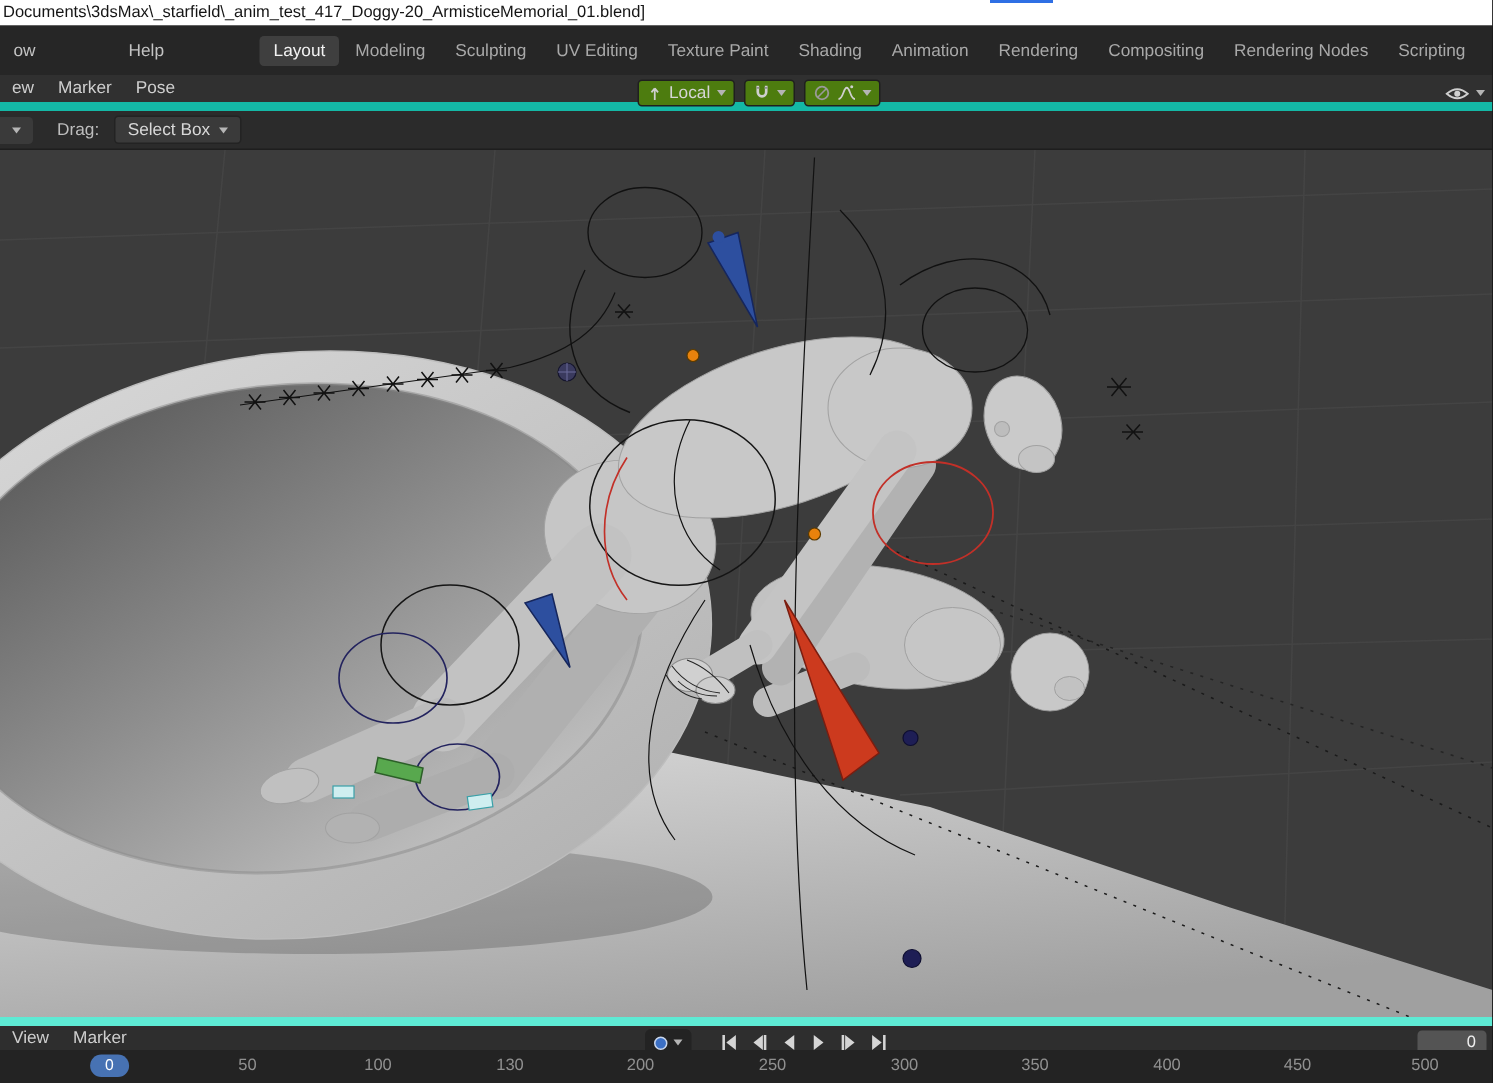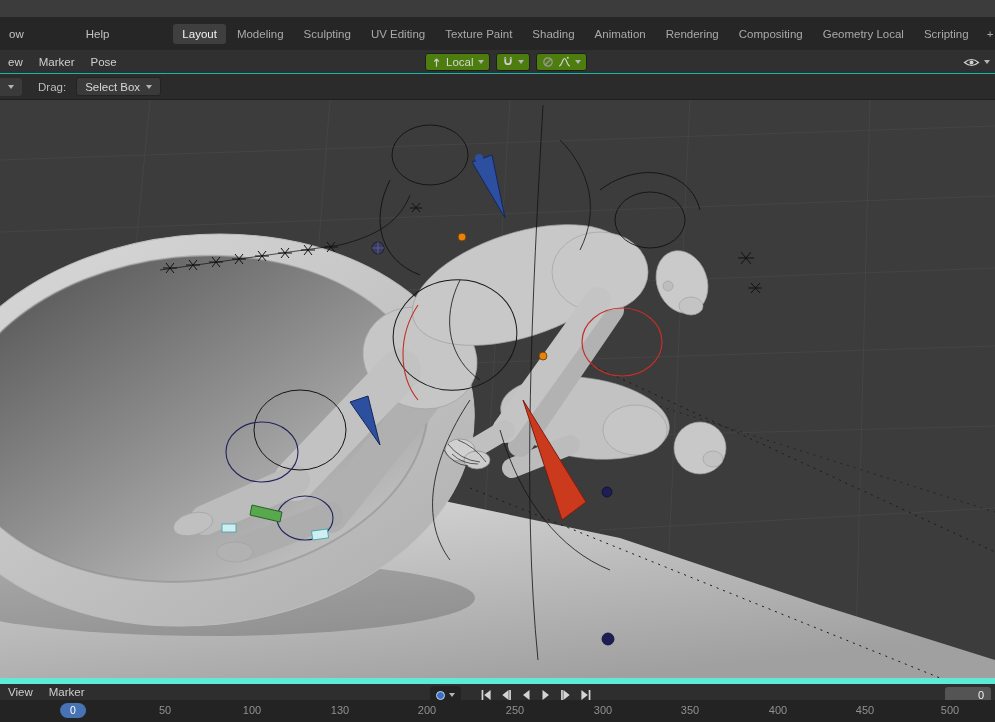--- a/index.html
+++ b/index.html
@@ -24,21 +24,21 @@
   }
   .menu { padding:0 9px; height:100%; display:flex; align-items:center; cursor:default; }
   .tabs { display:flex; align-items:center; margin-left:10px; }
   .tab { padding:4px 9px; margin:0 1px; border-radius:3px; color:#a9a9a9; white-space:nowrap; }
   .tab.active { background:#3f3f3f; color:#f2f2f2; }
   .tab-add { padding:4px 8px; color:#a9a9a9; }
   
   .vph {
     position:absolute; top:50px; left:0; right:0; height:24px;
     background:#303030; display:flex; align-items:flex-end;
-    color:#cfcfcf; font-size:11.5px; border-bottom:1px solid #14b8a6;
+    color:#cfcfcf; font-size:11.5px; border-bottom:6px solid #14b8a6;
   }
   .vph .menu { padding:0 8px; }
   .center-widgets { position:absolute; left:425px; top:3px; display:flex; gap:6px; align-items:center; }
   .widget {
     display:flex; align-items:center; gap:4px;
     background:#4d7c0f; border:1px solid #1f1f1f; border-radius:3px;
     height:18px; padding:0 5px; color:#d5d5d5;
   }
   .chev {
     width:0; height:0; display:inline-block;
@@ -93,35 +93,39 @@
   .tick.current {
     background:#4772b3; color:#ffffff; border-radius:8px;
     padding:0 10px; height:15px; line-height:15px; top:3px; font-size:10.5px;
   }
 </style>
 </head>
 <body>
 
 <div class="screen">
 
+  <div class="titlebar">
+    <span>Documents\3dsMax\_starfield\_anim_test_417_Doggy-20_ArmisticeMemorial_01.blend]</span>
+    <div class="title-accent"></div>
+  </div>
 
   <div class="topbar">
     <span class="menu">ow</span>
     <span class="menu">Help</span>
     <div class="tabs">
       <span class="tab active">Layout</span>
       <span class="tab">Modeling</span>
       <span class="tab">Sculpting</span>
       <span class="tab">UV Editing</span>
       <span class="tab">Texture Paint</span>
       <span class="tab">Shading</span>
       <span class="tab">Animation</span>
       <span class="tab">Rendering</span>
       <span class="tab">Compositing</span>
-      <span class="tab">Geometry Local</span>
+      <span class="tab">Rendering Nodes</span>
       <span class="tab">Scripting</span>
       <span class="tab-add">+</span>
     </div>
   </div>
 
   <div class="vph">
     <span class="menu">ew</span>
     <span class="menu">Marker</span>
     <span class="menu">Pose</span>
 

